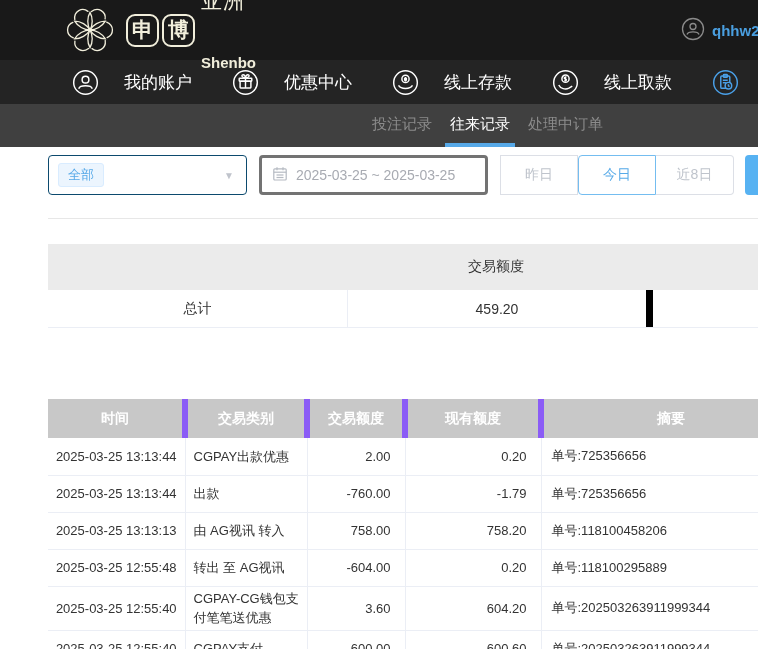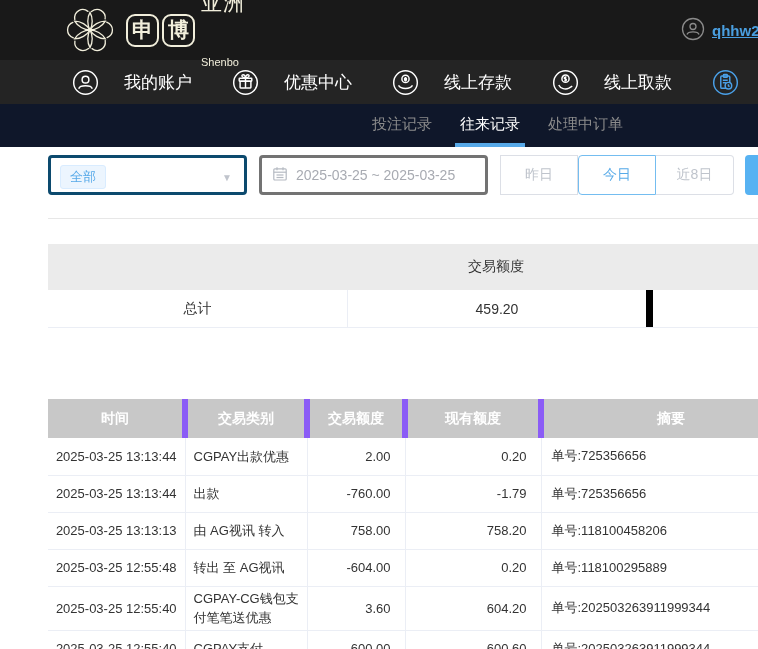--- a/index.html
+++ b/index.html
@@ -12,42 +12,42 @@
   .topbar { height:60px; background:#191919; position:relative; display:flex; align-items:center; }
   .logo { display:flex; align-items:center; margin-left:62px; }
   .logo-flower { margin-right:8px; display:flex; }
   .logo-char {
     width:33px; height:33px; border:2px solid #f1eedb; border-radius:9px;
     color:#f1eedb; font-size:21px; font-weight:bold; display:flex;
     align-items:center; justify-content:center; margin-right:3px; box-sizing:border-box;
   }
   .logo-region { color:#f1eedb; line-height:1.05; margin-left:3px; }
   .logo-region .cn { font-size:21px; font-weight:normal; letter-spacing:1px; }
-  .logo-region .en { font-size:11px; font-weight:normal;margin-top:43px; }
+  .logo-region .en { font-size:15px; font-weight:bold;margin-top:43px; }
   .userbox { position:absolute; left:681px; top:17px; display:flex; align-items:center; gap:7px;
-             color:#4a9fe0; font-size:15px; font-weight:bold; white-space:nowrap; cursor:pointer;text-decoration:underline; }
+             color:#4a9fe0; font-size:15px; font-weight:bold; white-space:nowrap; cursor:pointer; }
   
   .mainnav { height:44px; background:#242424; display:flex; align-items:center;
              padding-left:72px; gap:40px; }
   .nav-item { display:flex; align-items:center; gap:25px; color:#ffffff; font-size:17px;
               white-space:nowrap; cursor:pointer; }
   .nav-item.active { color:#4aa0e8; }
   .nav-item svg { display:block; }
   
-  .subnav { height:43px; background:#0f172a; display:flex; align-items:flex-end;
-            padding-left:372px; gap:28px; box-sizing:border-box; }
+  .subnav { height:43px; background:#404040; display:flex; align-items:flex-end;
+            padding-left:372px; gap:18px; box-sizing:border-box; }
   .subnav-tab { color:#8c8c8c; font-size:15px; padding-bottom:13px; position:relative;
                 white-space:nowrap; cursor:pointer; }
   .subnav-tab.active { color:#ffffff; }
   .subnav-tab.active::after { content:""; position:absolute; left:-5px; right:-5px; bottom:0;
                               height:4px; background:#57a9e8; }
   
   .filterbar { position:relative; height:56px; padding:8px 0 0 48px; display:flex;
                gap:12px; box-sizing:content-box; }
-  .select-box { width:199px; height:40px; border:3px solid #0c4a6e; border-radius:4px;
+  .select-box { width:199px; height:40px; border:1px solid #0c4a6e; border-radius:4px;
                 position:relative; box-sizing:border-box; background:#fff; cursor:pointer; }
   .tag { position:absolute; left:9px; top:7px; height:24px; padding:0 9px;
          background:#ecf5fe; border:1px solid #d9ecff; border-radius:3px;
          color:#57a9e8; font-size:13px; display:flex; align-items:center; box-sizing:border-box; }
   .select-arrow { position:absolute; right:12px; top:14px; color:#c0c4cc; font-size:10px; }
   .date-box { width:229px; height:40px; border:3px solid #737373; border-radius:4px;
               box-sizing:border-box; display:flex; align-items:center; padding-left:10px;
               gap:8px; color:#a8abb2; font-size:14px; background:#fff; cursor:pointer;
               white-space:nowrap; }
   .btn-group { display:flex; }

